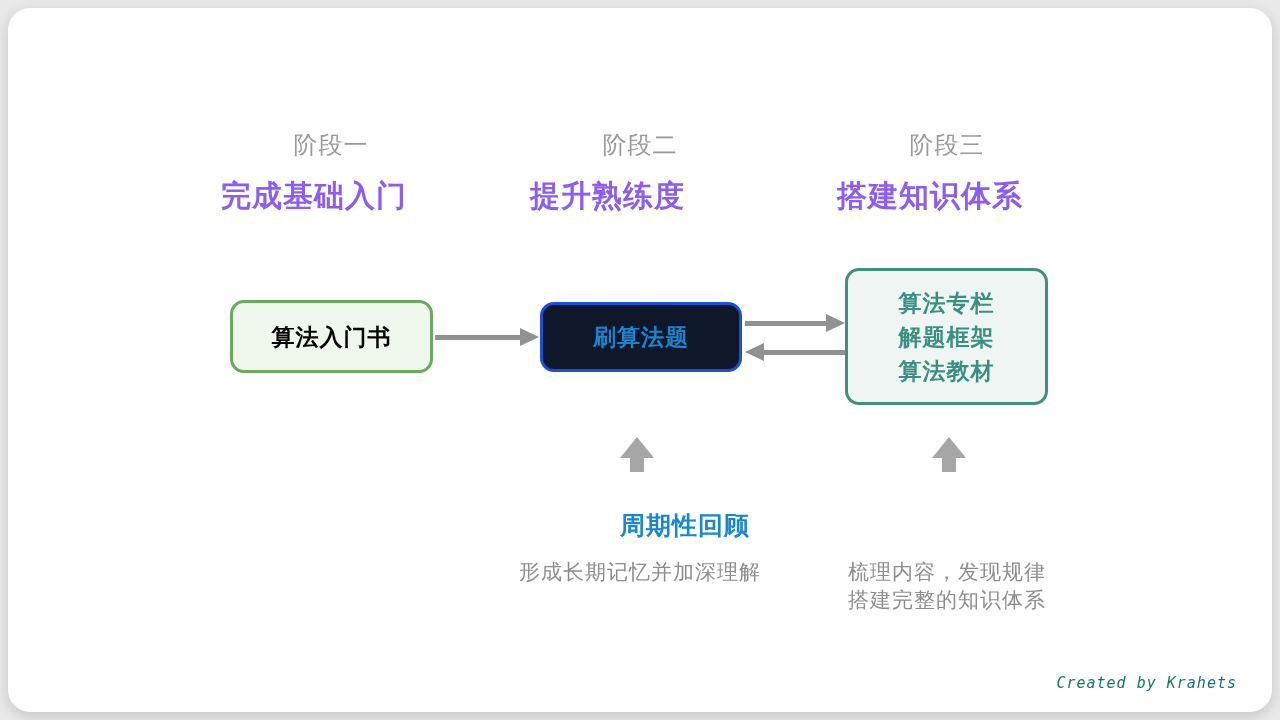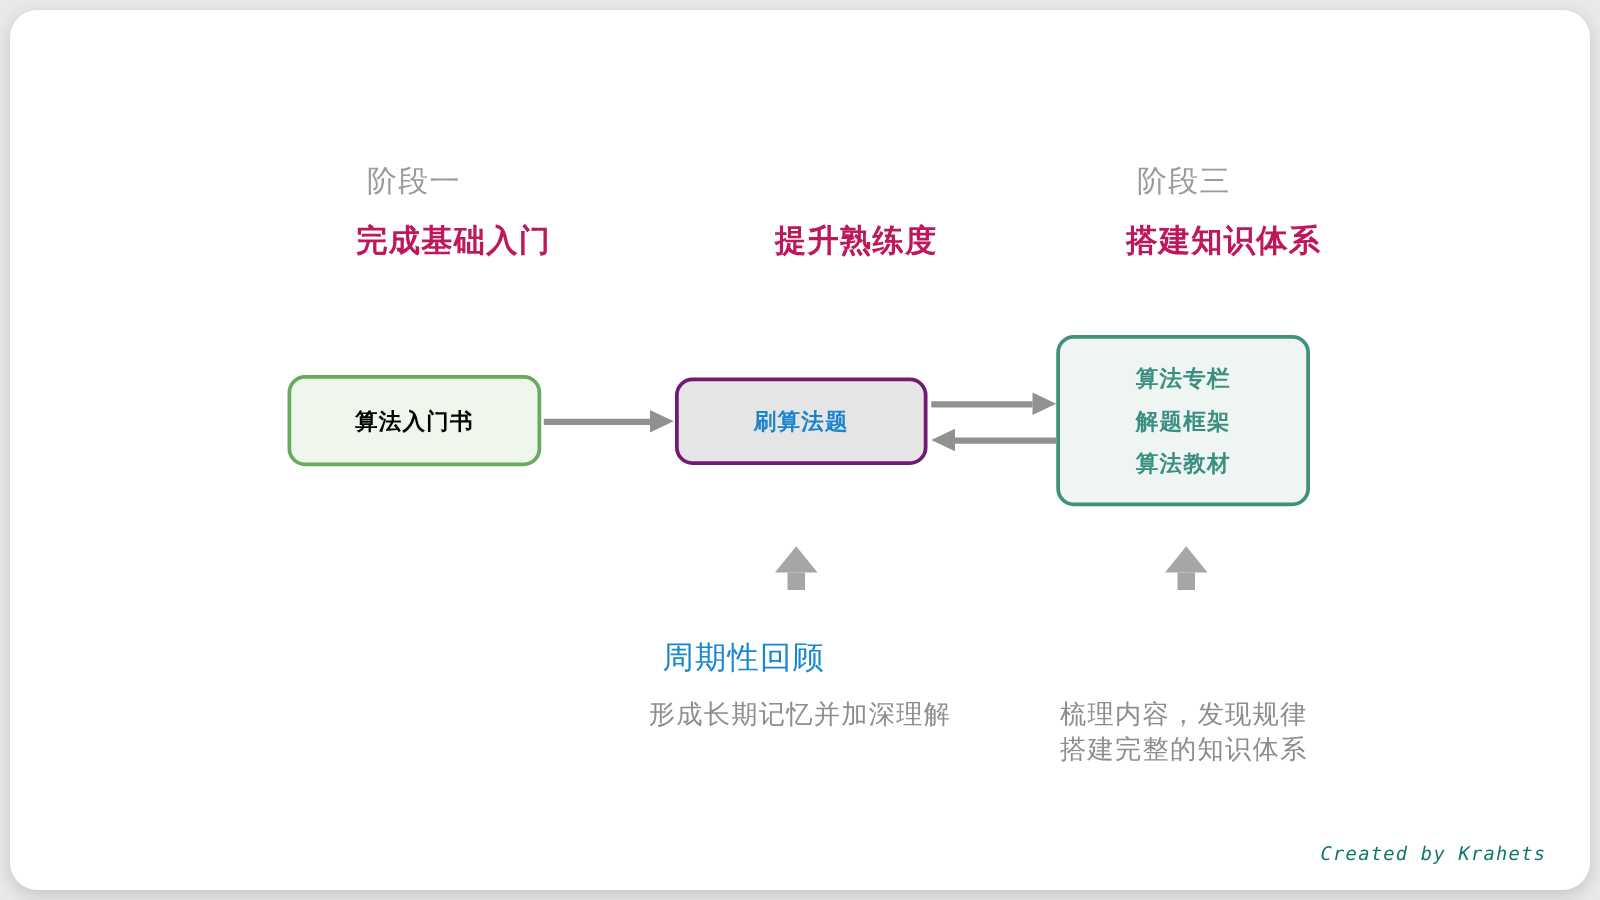--- a/index.html
+++ b/index.html
@@ -23,40 +23,40 @@
 
   .stage-label {
     width: 200px;
     text-align: center;
     font-size: 24px;
     color: #9a9a9a;
     letter-spacing: 1px;
   }
   .stage-subtitle {
     width: 220px;
-    text-align: right;
-    font-size: 25px;
+    text-align: left;
+    font-size: 30px;
     font-weight: bold;
-    color: #be185d;
+    color: #8b5cf6;
     letter-spacing: 1px;
   }
 
   .node {
     box-sizing: border-box;
     border-radius: 14px;
     display: flex;
     flex-direction: column;
     align-items: center;
     justify-content: center;
     font-weight: bold;
-    font-size: 18px;
+    font-size: 23px;
     letter-spacing: 1px;
   }
   .node-green  { border: 3px solid #68aa5e; background: #eff6eb; color: #000000; }
-  .node-blue   { border: 3px solid #701a75; background: #e5e5e5; color: #1b84cd; justify-content: center; }
+  .node-blue   { border: 3px solid #1d4ed8; background: #0f172a; color: #1b84cd; justify-content: center; }
   .node-teal   { border: 3px solid #40907e; background: #eef5f2; color: #3a9080; }
   .node-line { line-height: 34px; }
 
   .h-arrow {
     display: flex;
     align-items: center;
     height: 18px;
   }
   .h-arrow .shaft { flex: 1; height: 5px; background: #919191; }
   .h-arrow .head-right {
@@ -80,23 +80,23 @@
     border-bottom: 21px solid #a6a6a6;
   }
   .up-arrow .stem {
     width: 14px; height: 14px;
     background: #a6a6a6;
     margin: 0 auto;
   }
 
   .anno-title {
     width: 220px;
-    text-align: left;
+    text-align: right;
     font-size: 25px;
-    font-weight: normal;
+    font-weight: bold;
     letter-spacing: 1px;
   }
   .anno-title-blue { color: #1787d0; }
   .anno-title-teal { color: #3d9183; }
   .anno-desc {
     width: 320px;
     text-align: center;
     font-size: 21px;
     line-height: 28px;
     color: #8d8d8d;
@@ -112,20 +112,21 @@
   }
 </style>
 </head>
 <body>
 
 <div class="card">
 
   <div class="abs stage-label" style="left:223px; top:121px;">阶段一</div>
   <div class="abs stage-subtitle" style="left:213px; top:168px;">完成基础入门</div>
 
+  <div class="abs stage-label" style="left:532px; top:121px;">阶段二</div>
   <div class="abs stage-subtitle" style="left:522px; top:168px;">提升熟练度</div>
 
   <div class="abs stage-label" style="left:839px; top:121px;">阶段三</div>
   <div class="abs stage-subtitle" style="left:829px; top:168px;">搭建知识体系</div>
 
   <div class="abs node node-green" style="left:222px; top:292px; width:203px; height:73px;">
     <div class="node-line">算法入门书</div>
   </div>
 
   <div class="abs node node-blue" style="left:532px; top:294px; width:202px; height:70px;">

